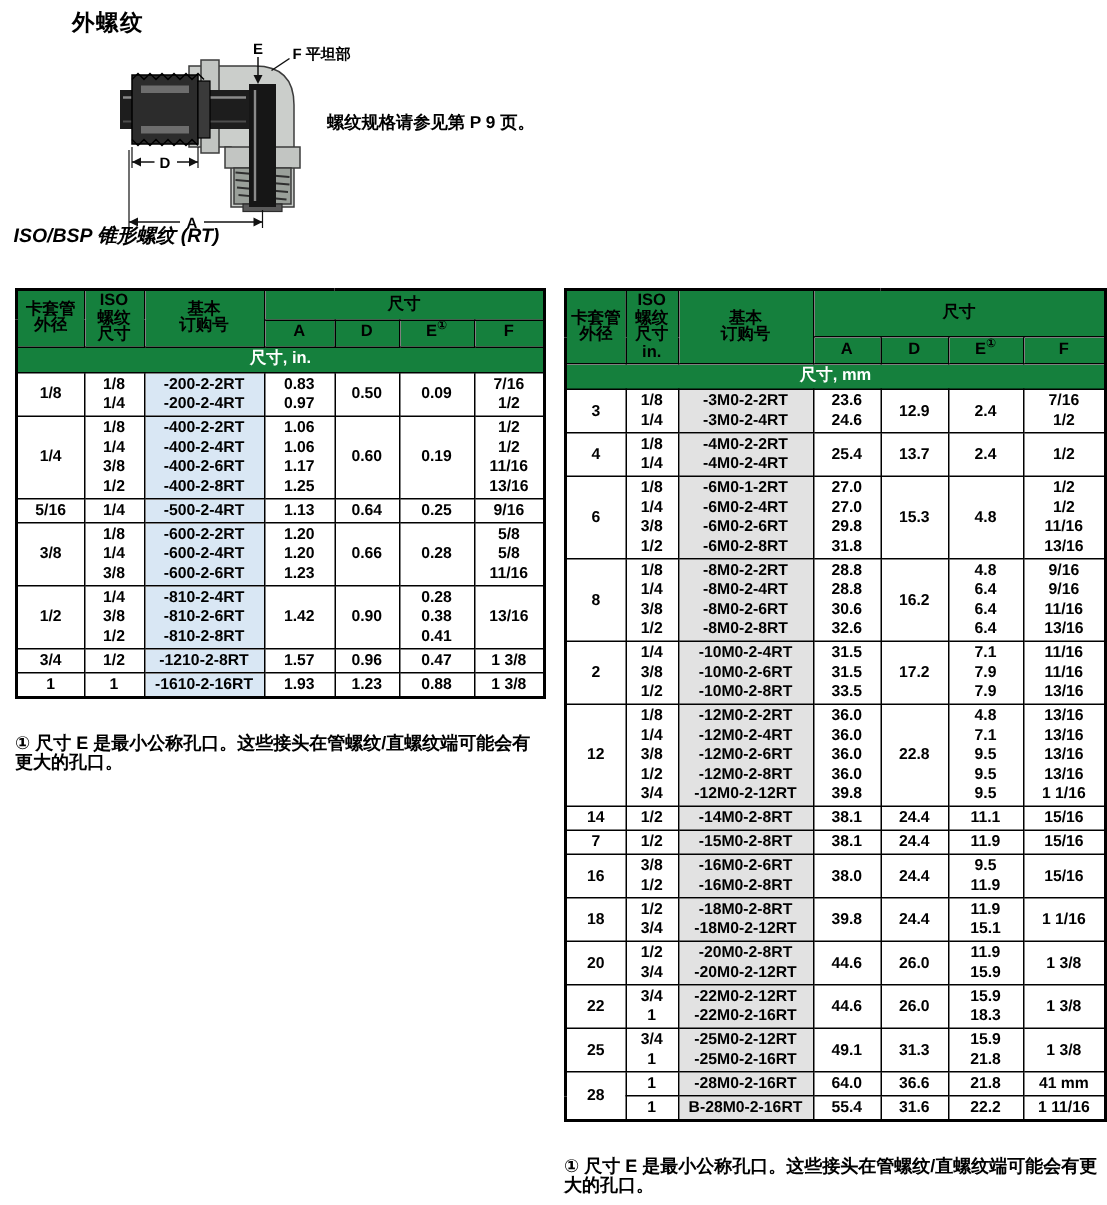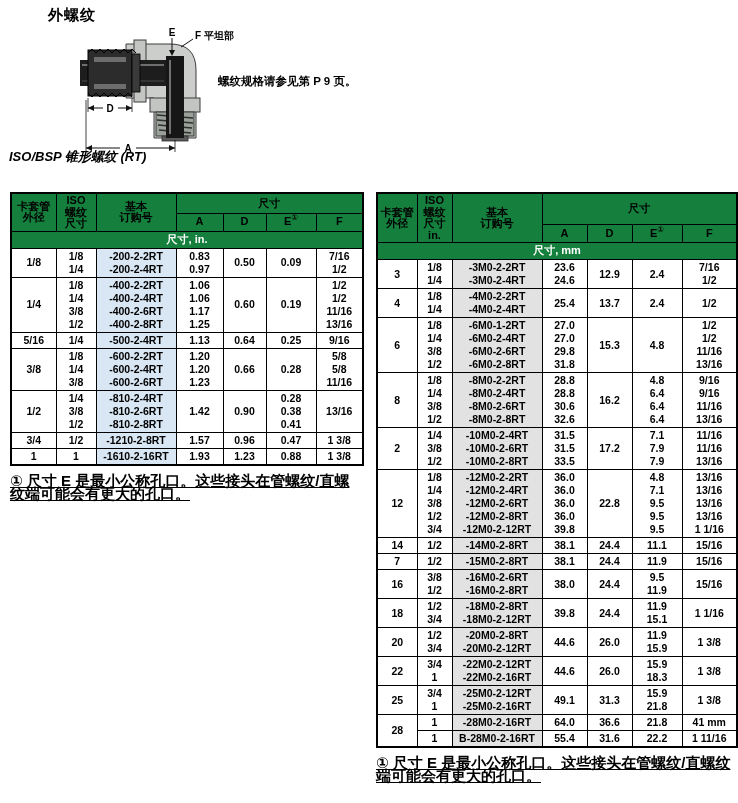--- a/index.html
+++ b/index.html
@@ -6,21 +6,21 @@
   body{
     width:738px;height:803px;position:relative;overflow:hidden;
     background:#ffffff;
     font-family:"Liberation Sans","DejaVu Sans",sans-serif;
     color:#000;
   }
   .abs{position:absolute;}
   .page-title{left:10px;top:6px;font-size:15px;font-weight:bold;letter-spacing:1px;margin-left:38px;}
   .section-subtitle{left:9px;top:148px;font-size:13px;font-weight:bold;font-style:italic;}
   .thread-note{left:218px;top:74px;font-size:11.5px;font-weight:bold;}
-  .footnote{margin-top:8px;font-size:15px;font-weight:bold;line-height:13px;text-decoration:underline;}
+  .footnote{margin-top:23px;font-size:12px;font-weight:bold;line-height:13px;}
 
   .table-section{position:absolute;}
   #left-section{left:10px;top:192px;width:352px;}
   #right-section{left:376px;top:192px;width:360px;}
 
   table.spec{
     border-collapse:collapse;table-layout:fixed;width:100%;
     border:2px solid #000;
     font-size:10.5px;font-weight:bold;
   }

